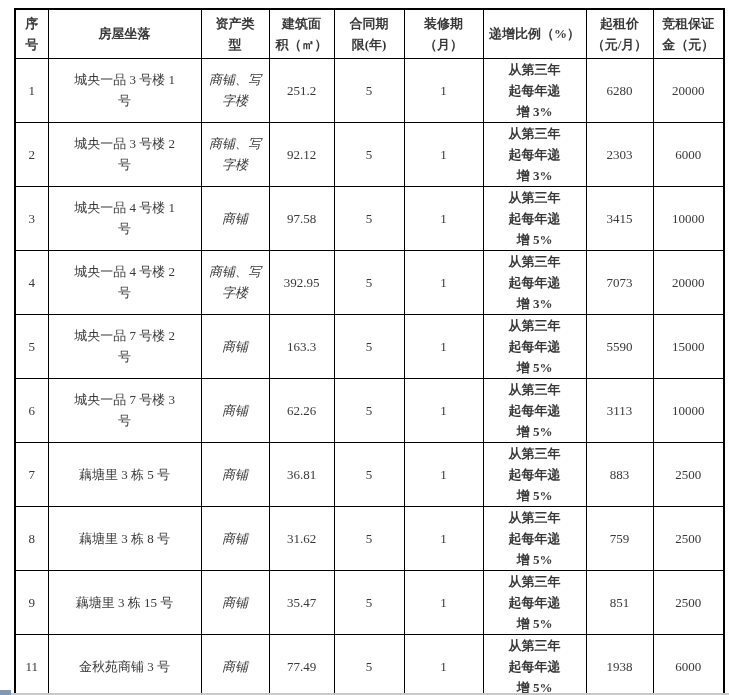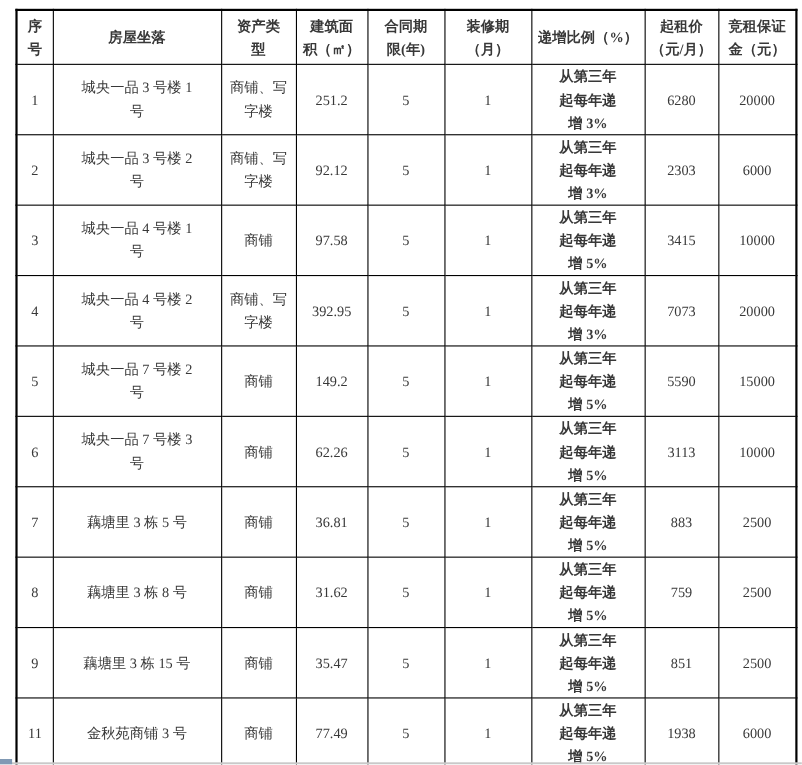--- a/index.html
+++ b/index.html
@@ -29,21 +29,21 @@
     overflow: hidden;
   }
   .rent-table tr { height: 49px; }
   .rent-table th {
     font-weight: bold;
     white-space: pre-line;
     padding: 0 2px;
   }
   
   .rent-table td.c1 { padding: 0 20px; }
-  .rent-table td.c2 { padding: 0 5px; }
+  .rent-table td.c2 { padding: 0 5px; font-style: italic; }
   .rent-table td.c6 { padding: 0 25px; font-weight: bold; }
   
   .bottom-strip {
     position: absolute; left: 0; bottom: 0;
     width: 100%; height: 2px;
   }
   .corner-fragment {
     position: absolute; left: 0; bottom: 0;
     width: 11px; height: 5px;
   }
@@ -125,21 +125,21 @@
         <td class="c4">5</td>
         <td class="c5">1</td>
         <td class="c6">从第三年起每年递增 3%</td>
         <td class="c7">7073</td>
         <td class="c8">20000</td>
       </tr>
       <tr>
         <td class="c0">5</td>
         <td class="c1">城央一品 7 号楼 2 号</td>
         <td class="c2">商铺</td>
-        <td class="c3">149.2</td>
+        <td class="c3">163.3</td>
         <td class="c4">5</td>
         <td class="c5">1</td>
         <td class="c6">从第三年起每年递增 5%</td>
         <td class="c7">5590</td>
         <td class="c8">15000</td>
       </tr>
       <tr>
         <td class="c0">6</td>
         <td class="c1">城央一品 7 号楼 3 号</td>
         <td class="c2">商铺</td>

